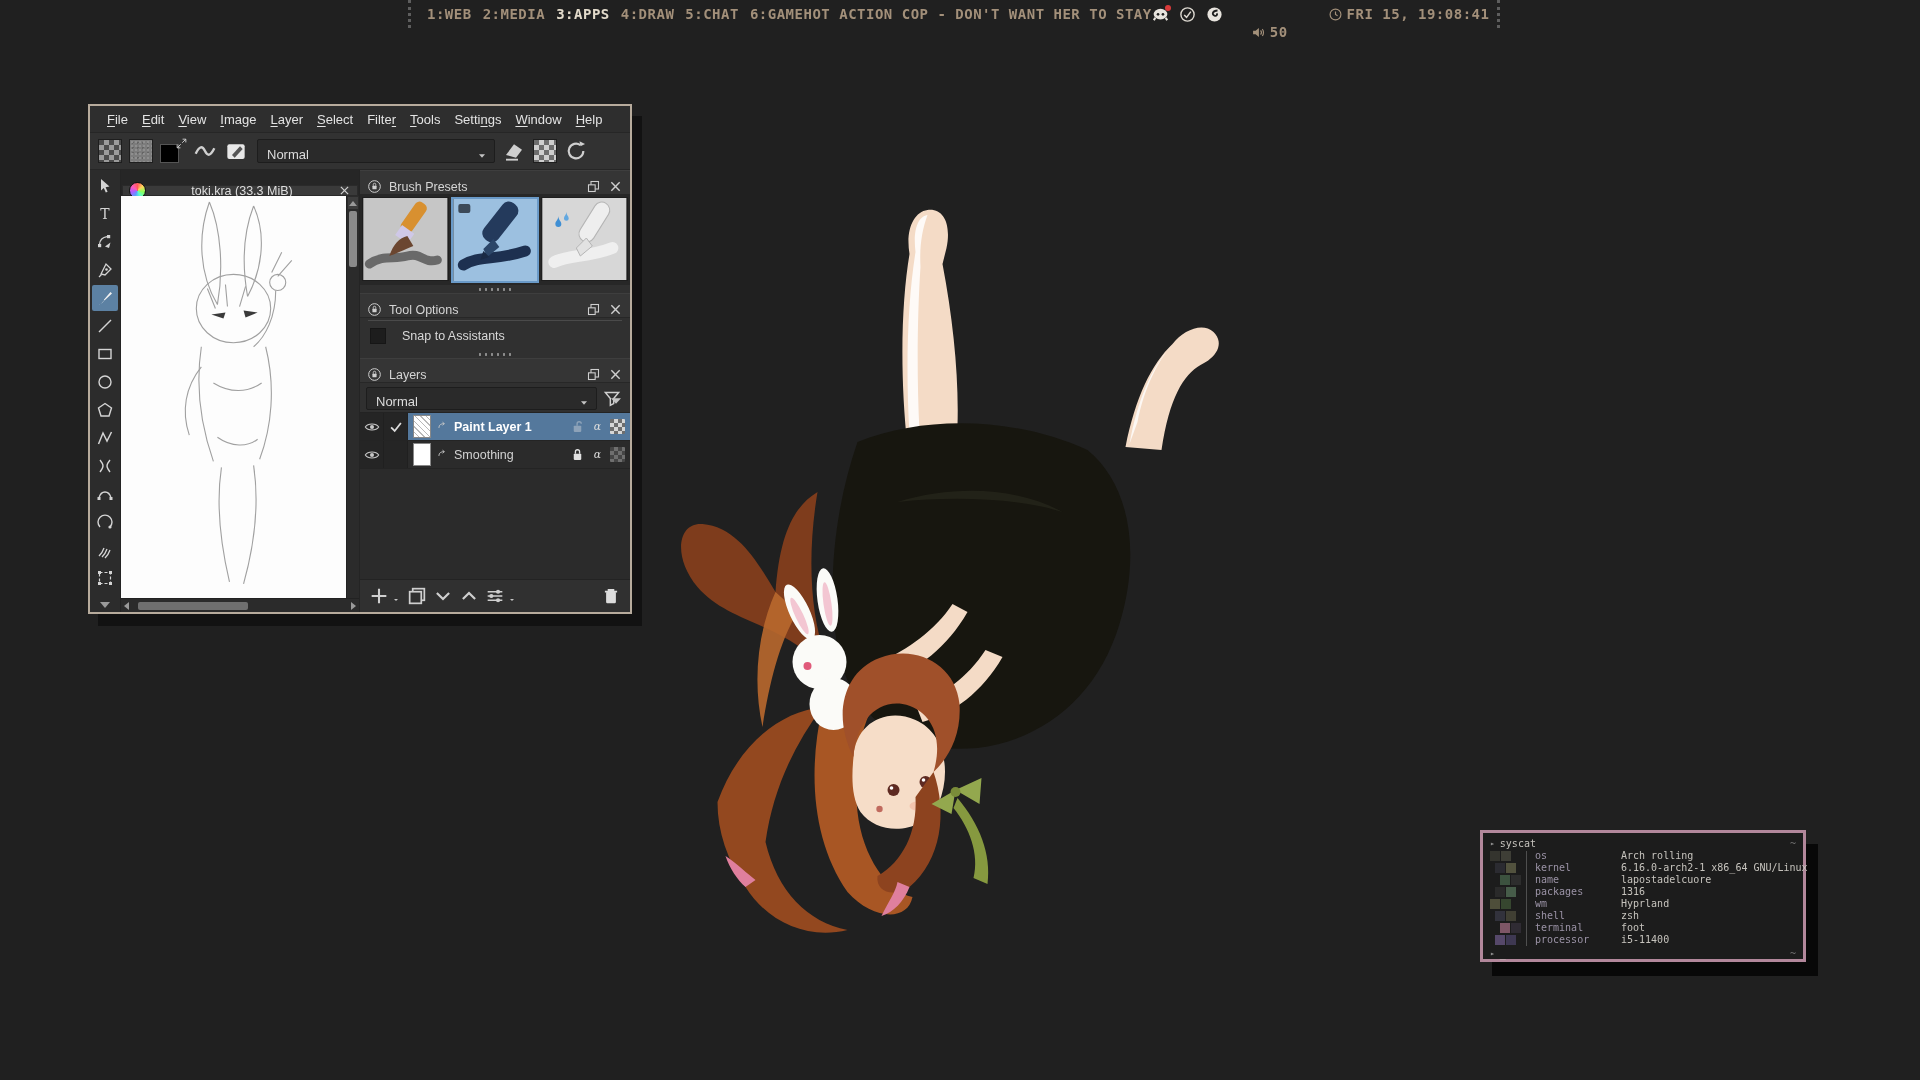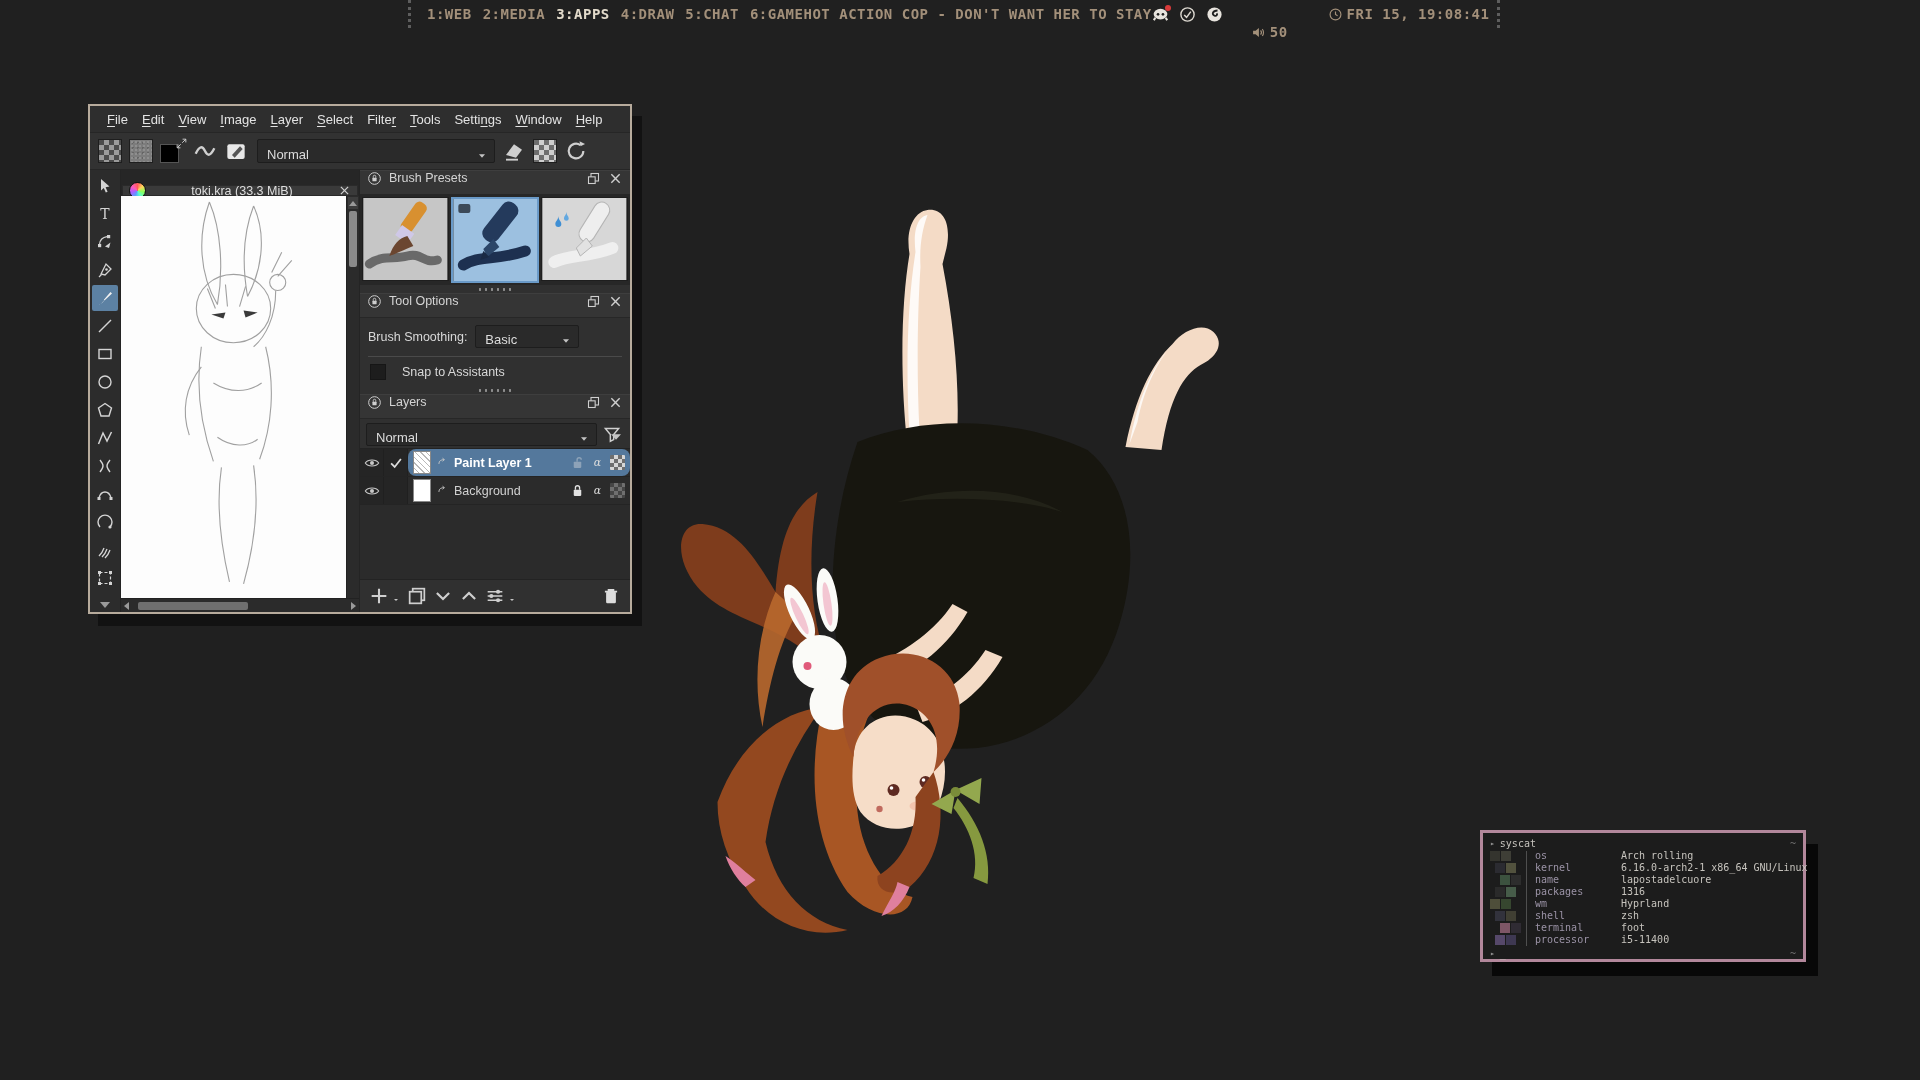--- a/index.html
+++ b/index.html
@@ -82,21 +82,21 @@
   .sb-btn{width:10px;height:12px;display:flex;align-items:center;justify-content:center;background:#3d3d3d;margin:1px 0;}
   .sb-handle{width:8px;height:56px;background:#8a8a8a;border-radius:2px;margin-top:1px;}
   .hscroll{height:13px;background:#2b2b2b;border-top:1px solid #222;display:flex;align-items:center;}
   .sb-handle-h{height:8px;width:110px;background:#6f6f6f;border-radius:2px;margin-left:6px;}
   .tri-up-s{width:0;height:0;border-left:4px solid transparent;border-right:4px solid transparent;border-bottom:5px solid #9a9a9a;}
   .tri-left-s{width:0;height:0;border-top:4px solid transparent;border-bottom:4px solid transparent;border-right:5px solid #9a9a9a;margin:0 3px;}
   .tri-right-s{width:0;height:0;border-top:4px solid transparent;border-bottom:4px solid transparent;border-left:5px solid #9a9a9a;margin-left:auto;margin-right:3px;}
 
   
   .dockers{width:270px;background:#303030;border-left:1px solid #242424;display:flex;flex-direction:column;}
-  .dock-header{height:23px;display:flex;align-items:flex-start;gap:7px;padding:0 7px;background:#353535;
+  .dock-header{height:23px;display:flex;align-items:flex-end;gap:7px;padding:0 7px;background:#353535;
     border-top:1px solid #3e3e3e;border-bottom:1px solid #272727;}
   .dock-header .h-icon{width:15px;height:15px;}
   .dock-title{flex:1;font-size:12.5px;color:#d4d4d4;}
   .dock-handle{height:5px;margin:2px auto 1px auto;width:36px;
     background:radial-gradient(circle,#8d8d8d 1.1px,transparent 1.3px) 0 50%/6px 5px repeat-x;}
 
   .presets{display:flex;gap:2px;padding:2px;background:#272727;}
   .preset{flex:1;height:82px;position:relative;border:1px solid #1e1e1e;}
   .preset svg{display:block;width:100%;height:100%;}
   .preset.selected{border:2px solid #6a9ac8;}
@@ -121,21 +121,21 @@
     align-items:center;justify-content:center;gap:3px;}
   .spin-t{width:0;height:0;border-left:4px solid transparent;border-right:4px solid transparent;border-bottom:5px solid #b5b5b5;}
   .spin-b{width:0;height:0;border-left:4px solid transparent;border-right:4px solid transparent;border-top:5px solid #b5b5b5;}
   .hamb-wrap{width:26px;height:24px;position:relative;}
   .hamb-wrap .icon{width:22px;height:22px;margin:1px auto;}
 
   .layer-list{flex:1;background:#2b2b2b;border-top:1px solid #232323;min-height:0;}
   .layer-row{height:27px;display:flex;align-items:stretch;border-bottom:1px solid #242424;}
   .lcell{width:23px;display:flex;align-items:center;justify-content:center;background:#252525;border-right:1px solid #202020;}
   .lcell .icon{width:16px;height:16px;}
-  .lbody{flex:1;display:flex;align-items:center;gap:5px;padding:0 5px;border-radius:8px;}
+  .lbody{flex:1;display:flex;align-items:center;gap:5px;padding:0 5px;}
   .layer-row.selected .lbody{background:#54789c;}
   .lthumb{width:16px;height:21px;background:#fff;border:1px solid #888;}
   .lthumb.sketchy{background:#fff;
     background-image:repeating-linear-gradient(45deg,transparent 0 3px,#b9b9b9 3px 4px);}
   .larrow{width:13px;height:13px;}
   .lname{flex:1;font-size:12.5px;color:#d2d2d2;white-space:nowrap;overflow:hidden;}
   .layer-row.selected .lname{color:#fff;font-weight:bold;}
   .lsm{width:15px;height:15px;}
   .checker-mini{background:repeating-conic-gradient(#d6d6d6 0 25%,#6e6e6e 0 50%) 0 0/8px 8px;border-radius:1px;}
   .faded{opacity:.4;}
@@ -574,31 +574,20 @@
               <svg viewBox="0 0 18 18">
                 <rect x="6" y="3" width="9" height="9" fill="none" stroke="#cfcfcf" stroke-width="1.3"></rect>
                 <rect x="3" y="7" width="8" height="8" fill="#353535" stroke="#cfcfcf" stroke-width="1.3"></rect>
               </svg>
             </span>
           <span class="h-icon icon">
               <svg viewBox="0 0 18 18">
                 <path d="M4 4 L14 14 M14 4 L4 14" stroke="#cfcfcf" stroke-width="1.7"></path>
               </svg>
             </span>
-        </div>
-        <div class="to-row">
-          <span class="to-label">Brush Smoothing:</span>
-          <div class="dropdown to-select">
-            <span>Basic</span>
-            <span class="caret icon">
-                <svg viewBox="0 0 18 18">
-                  <path d="M4.5 6.5 L9 11.5 L13.5 6.5 Z" fill="#c4c4c4"></path>
-                </svg>
-              </span>
-          </div>
         </div>
         <div class="to-sep"></div>
         <div class="chk-row">
           <span class="checkbox"></span>
           <span class="to-label">Snap to Assistants</span>
         </div>
         <div class="dock-handle"></div>
 
         <div class="dock-header">
           <span class="h-icon icon">
@@ -691,21 +680,21 @@
                   </span>
                 </span>
                 <span class="lcell"></span>
                 <div class="lbody">
                   <span class="lthumb"></span>
                   <span class="icon larrow">
                     <svg viewBox="0 0 18 18">
                       <path d="M4 11 C4 6.5 7 5 11.5 5 M11.5 5 L9 3 M11.5 5 L9 7.5" stroke="#c8c8c8" fill="none" stroke-width="1.2"></path>
                     </svg>
                   </span>
-                  <span class="lname">Background</span>
+                  <span class="lname">Smoothing</span>
                   <span class="icon lsm">
                     <svg viewBox="0 0 18 18">
                       <rect x="4.5" y="8" width="9" height="7.5" rx="1" fill="#e2e2e2"></rect>
                       <path d="M6.5 8 V5.8 a2.5 2.5 0 0 1 5 0 V8" fill="none" stroke="#e2e2e2" stroke-width="1.6"></path>
                     </svg>
                   </span>
                   <span class="icon lsm">
                     <svg viewBox="0 0 18 18">
                       <text x="9" y="13" text-anchor="middle" font-size="13" font-style="italic" font-family="DejaVu Serif, serif" fill="#dcdcdc">α</text>
                     </svg>

